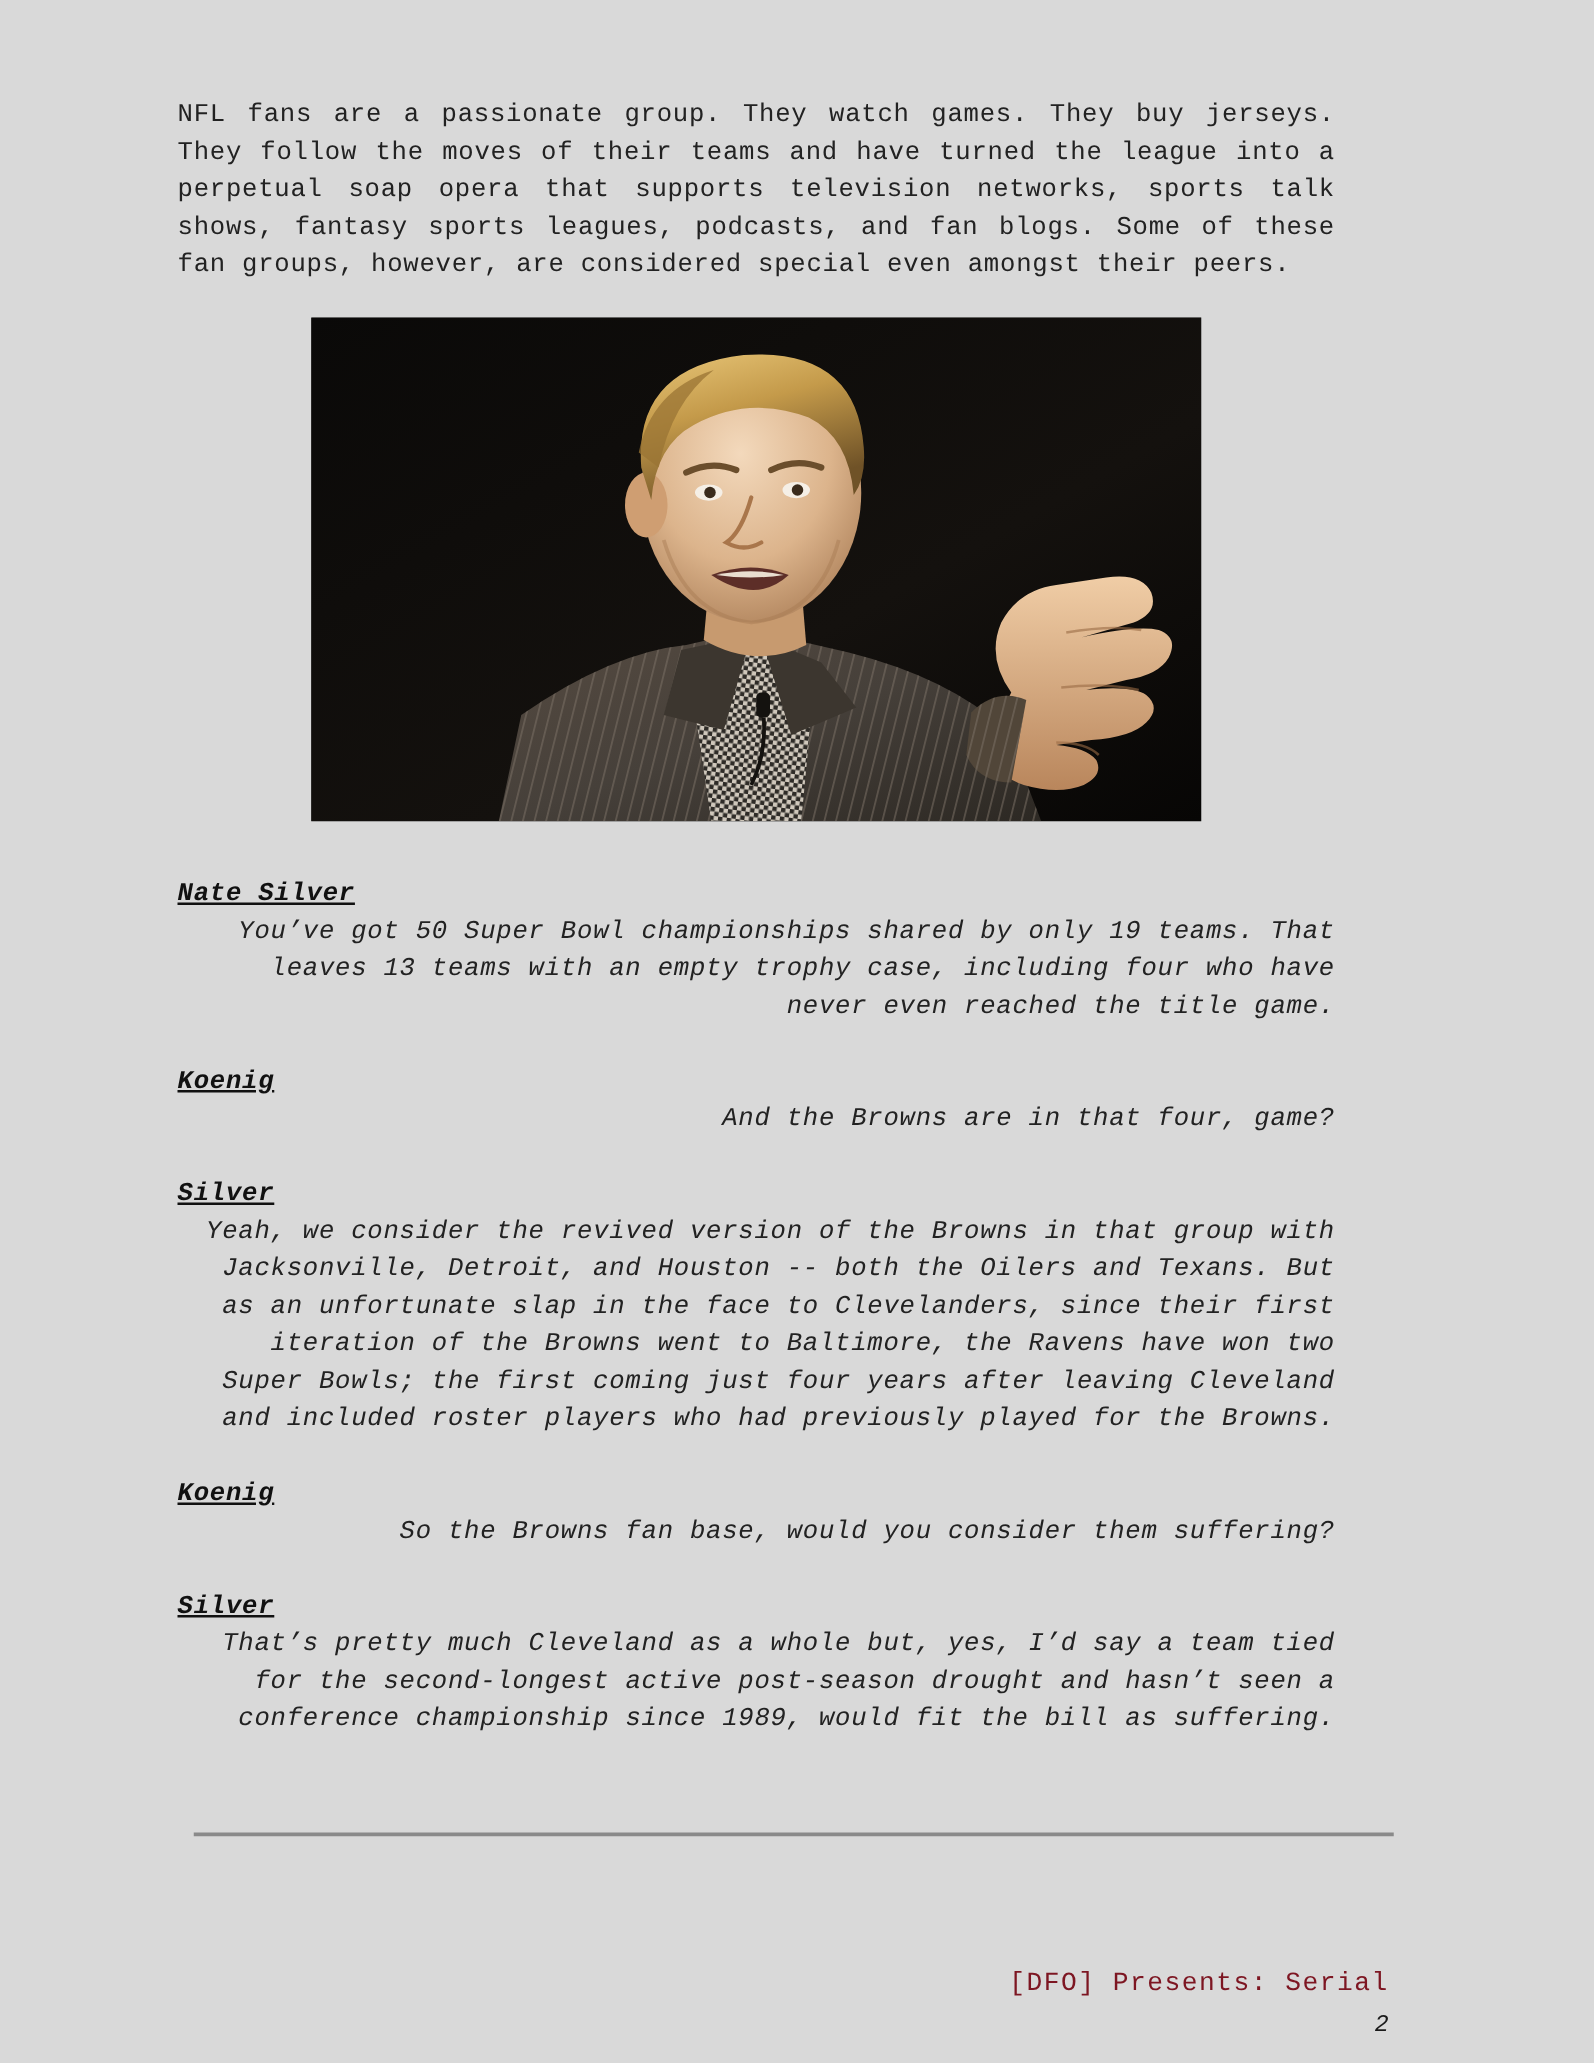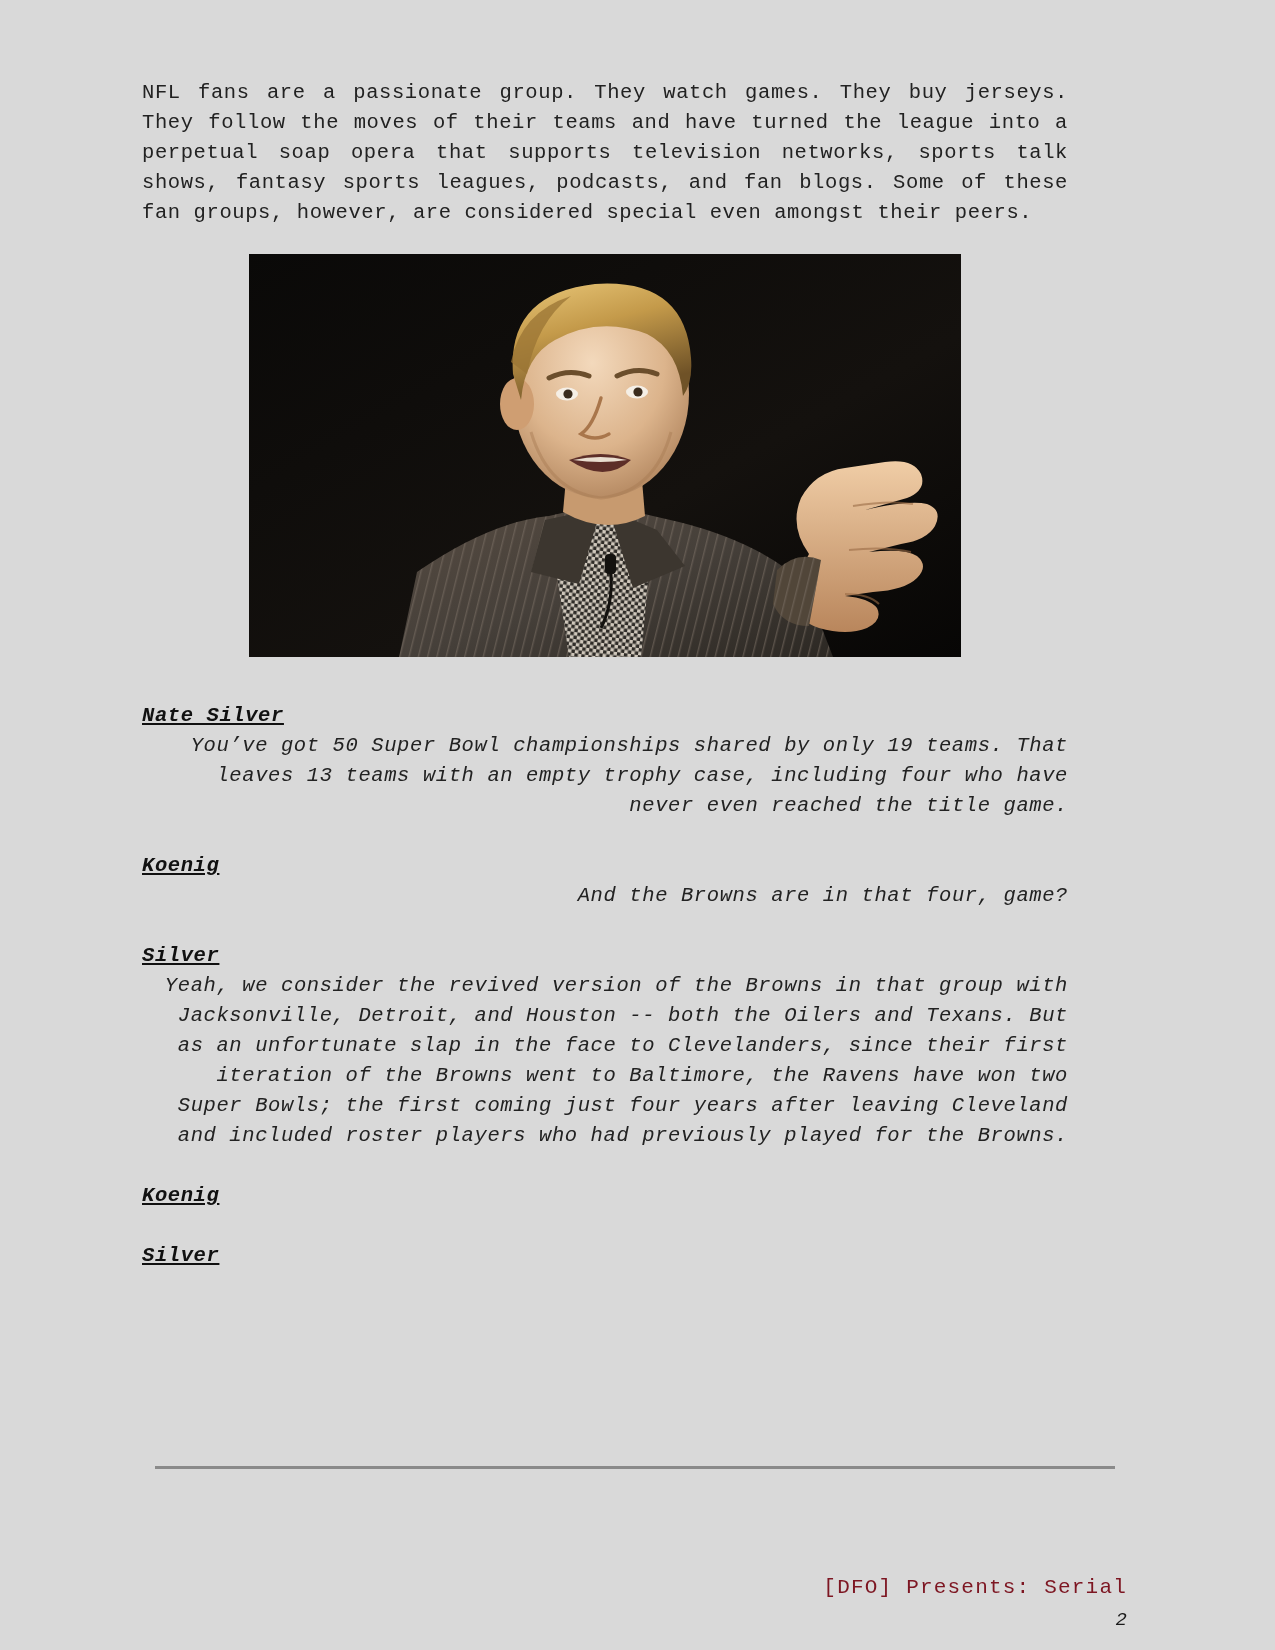--- a/index.html
+++ b/index.html
@@ -93,21 +93,21 @@
     position: absolute;
     left: 155px;
     top: 1466px;
     width: 960px;
     height: 3px;
     background: #8a8a8a;
   }
 
   .footer {
     position: absolute;
-    right: 148px;
+    right: 164px;
     top: 1573px;
     text-align: right;
   }
   .footer-title {
     font-size: 21px;
     letter-spacing: 1.2px;
     color: #7d1622;
     line-height: 30px;
     white-space: nowrap;
   }
@@ -244,24 +244,28 @@
         <p class="speech">Yeah, we consider the revived version of the Browns in that group with
 Jacksonville, Detroit, and Houston -- both the Oilers and Texans. But
 as an unfortunate slap in the face to Clevelanders, since their first
 iteration of the Browns went to Baltimore, the Ravens have won two
 Super Bowls; the first coming just four years after leaving Cleveland
 and included roster players who had previously played for the Browns.</p>
       </div>
 
       <div class="speech-block">
         <div class="speaker">Koenig</div>
+        <p class="speech">So the Browns fan base, would you consider them suffering?</p>
       </div>
 
       <div class="speech-block">
         <div class="speaker">Silver</div>
+        <p class="speech">That’s pretty much Cleveland as a whole but, yes, I’d say a team tied
+for the second-longest active post-season drought and hasn’t seen a
+conference championship since 1989, would fit the bill as suffering.</p>
       </div>
 
     </div>
   </div>
 
   <div class="rule"></div>
 
   <div class="footer">
     <div class="footer-title">[DFO] Presents: Serial</div>
     <div class="page-number">2</div>

